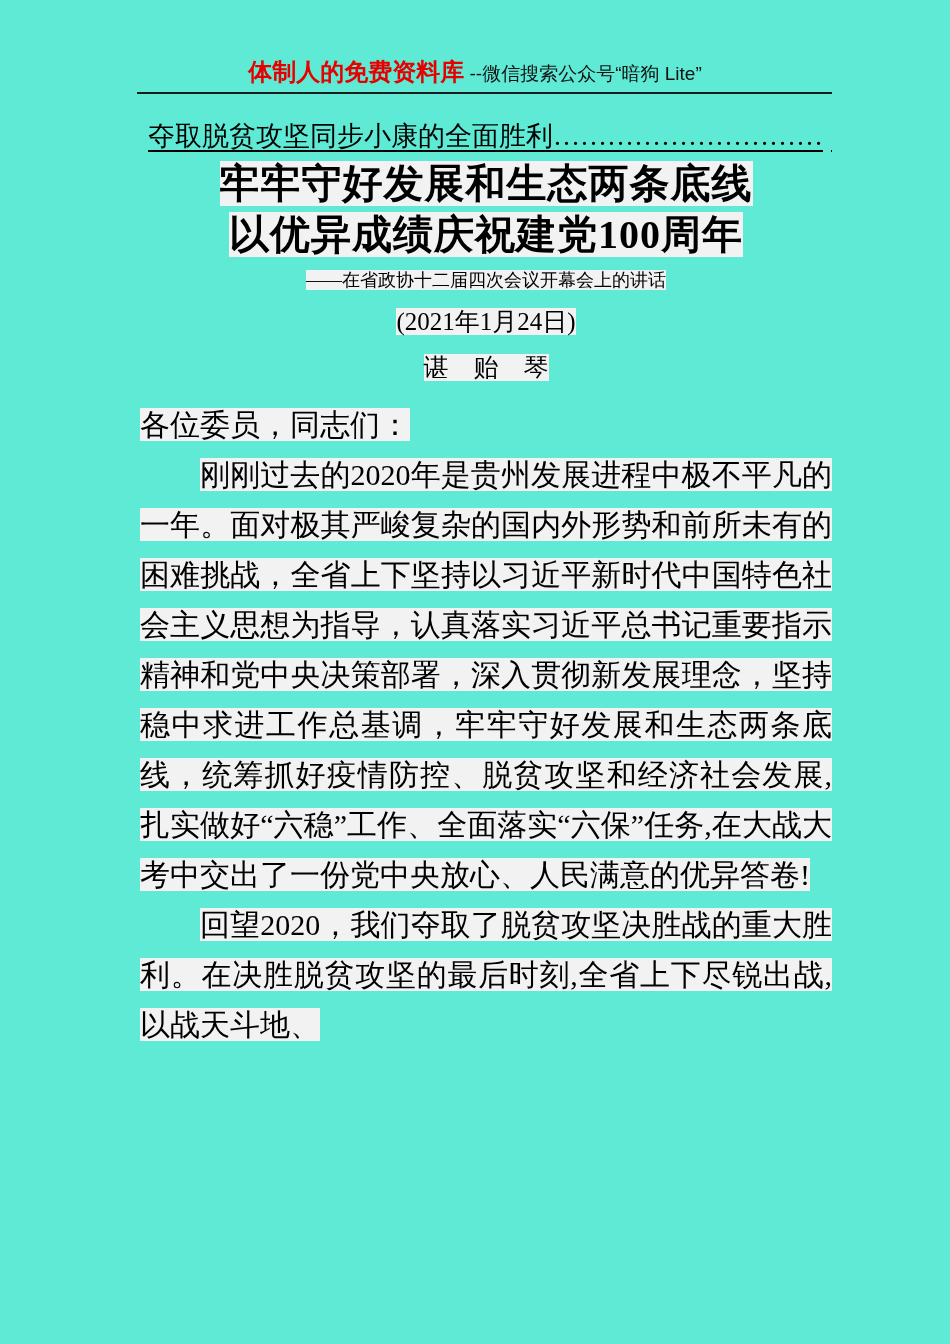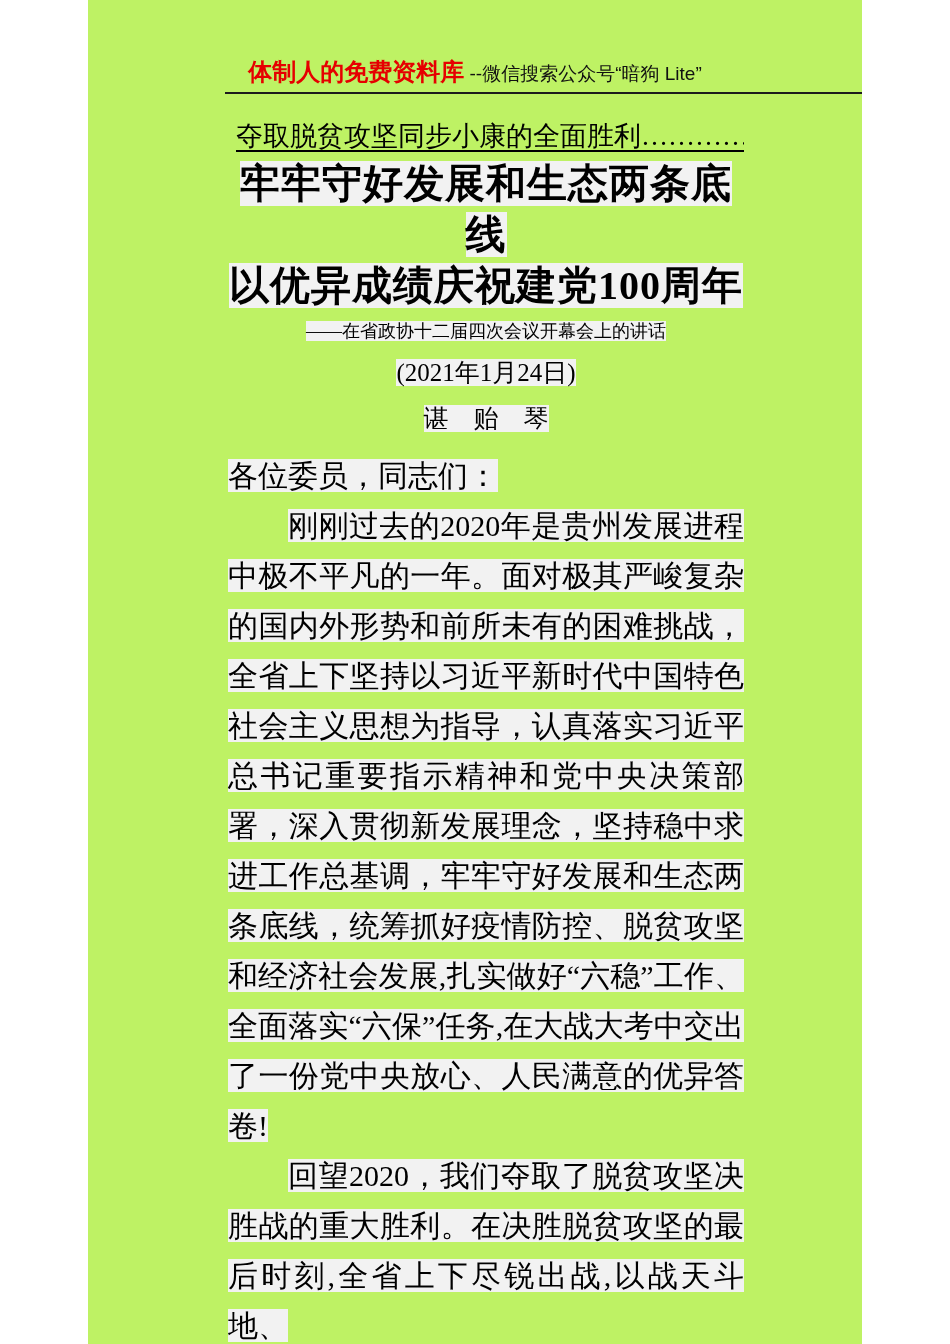--- a/index.html
+++ b/index.html
@@ -1,18 +1,18 @@
 <!DOCTYPE html>
 <html><head>
 <meta charset="utf-8">
 <style>
   * { margin:0; padding:0; box-sizing:border-box; }
   html,body { background:#ffffff; }
   .page {
-    width:774px; height:1344px; background:#bef264; color:#000;
+    width:950px; height:1344px; background:#5eead4; color:#000;
     position:relative; overflow:hidden; margin:0 auto;
     font-family:"Liberation Serif","DejaVu Serif",serif;
   }
   
   .header { padding-top:58px; text-align:center;
     font-family:"Liberation Sans","DejaVu Sans",sans-serif; }
   .header-line1 { font-size:19px; line-height:28px; }
   .brand { color:#e60000; font-weight:bold; font-size:24px; }
   .tagline { font-size:19px; color:#111; }
   .header-line2 { font-size:19px; line-height:24px; color:#111; }

